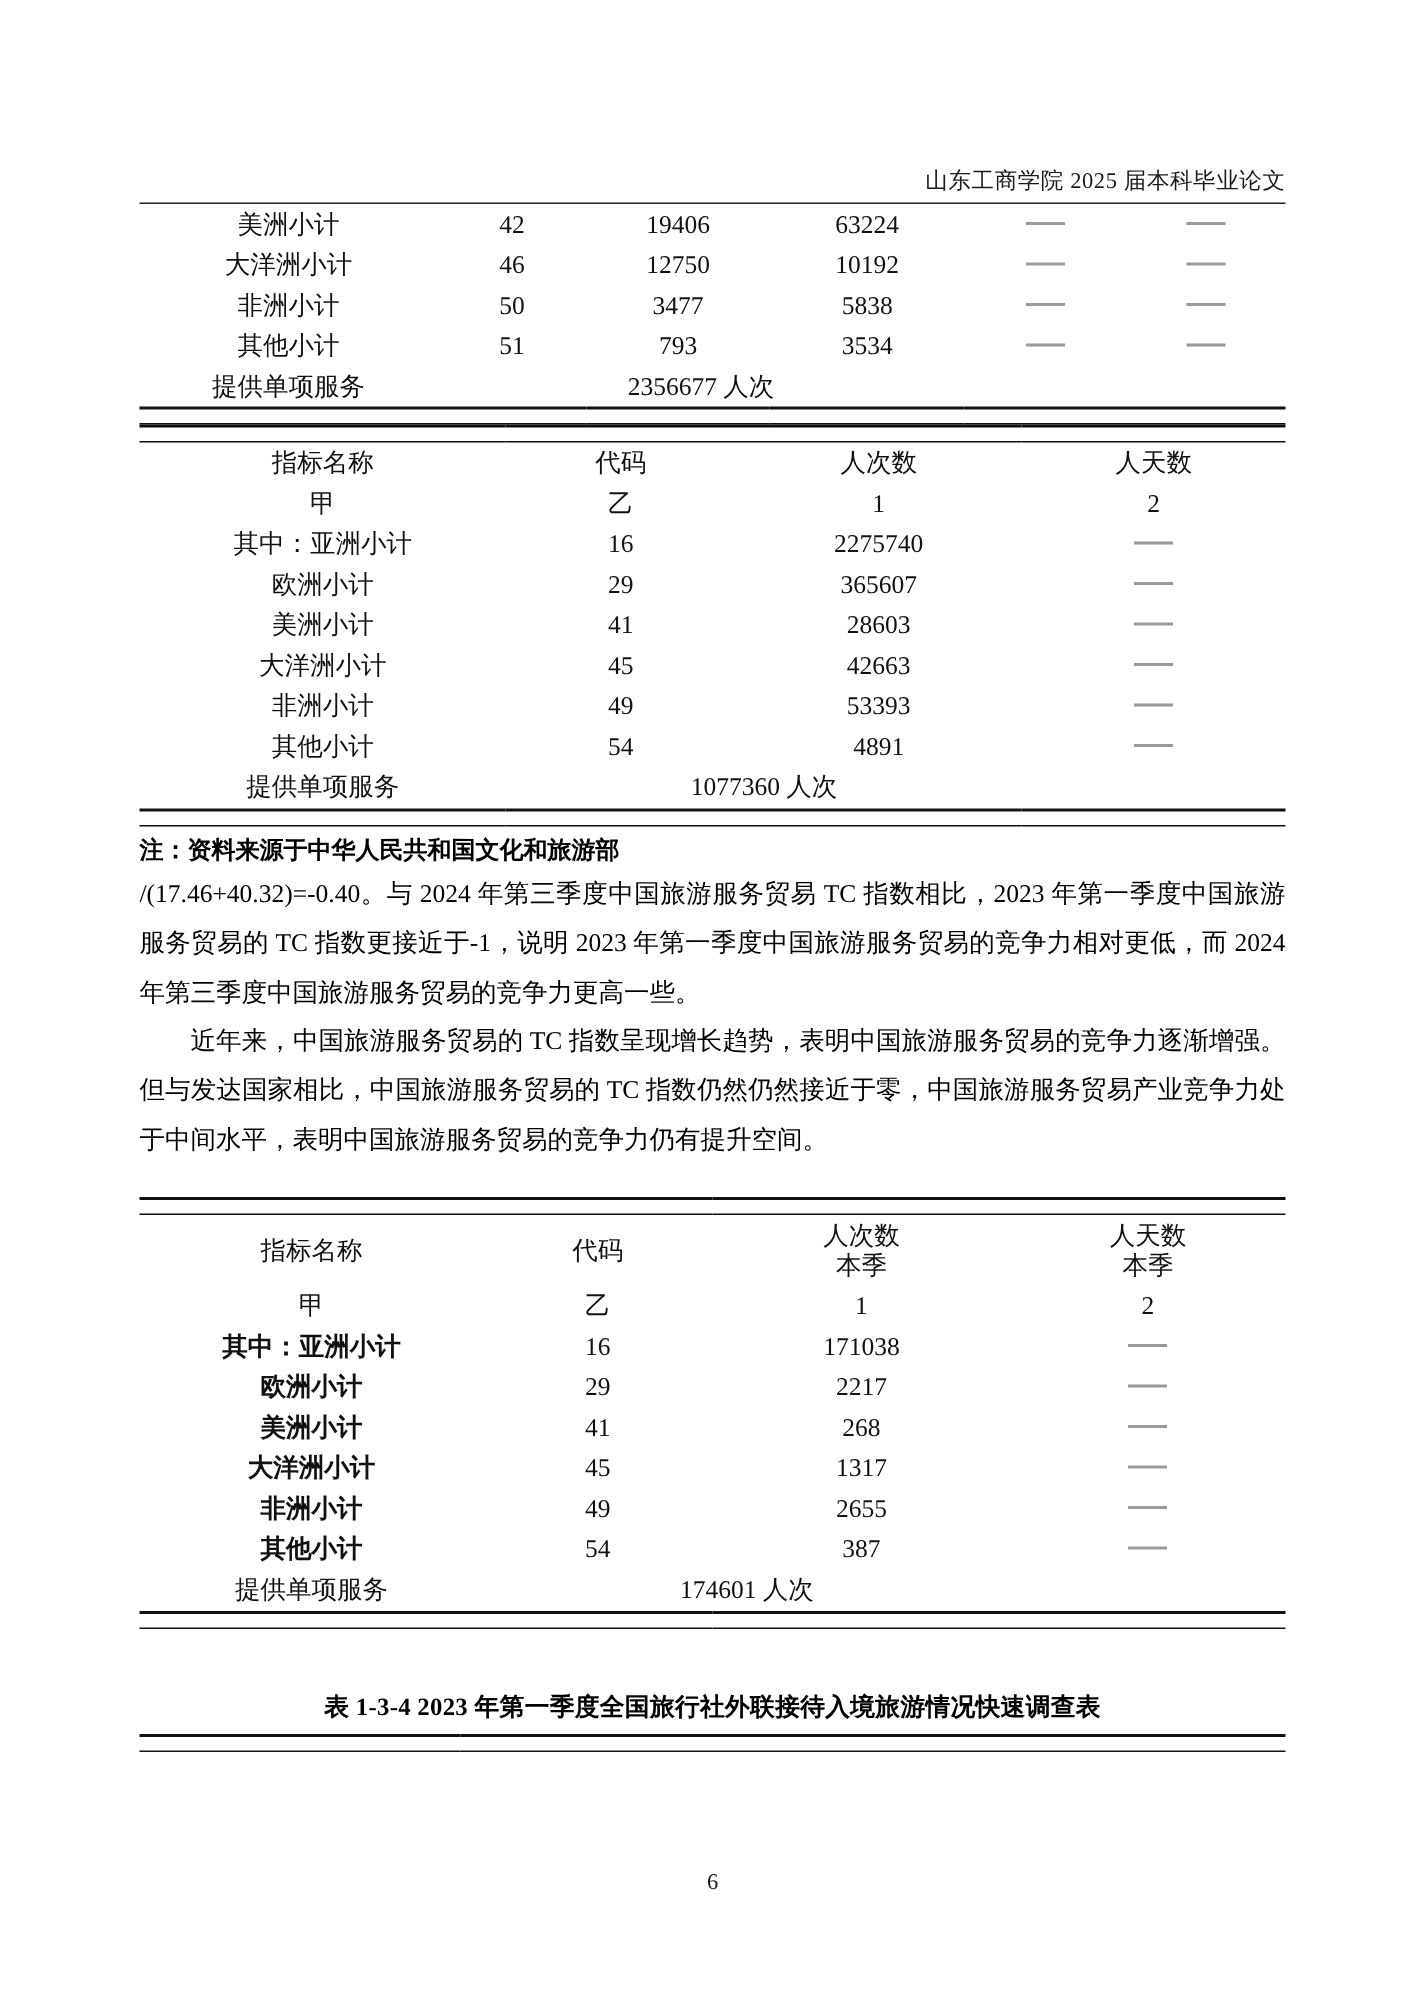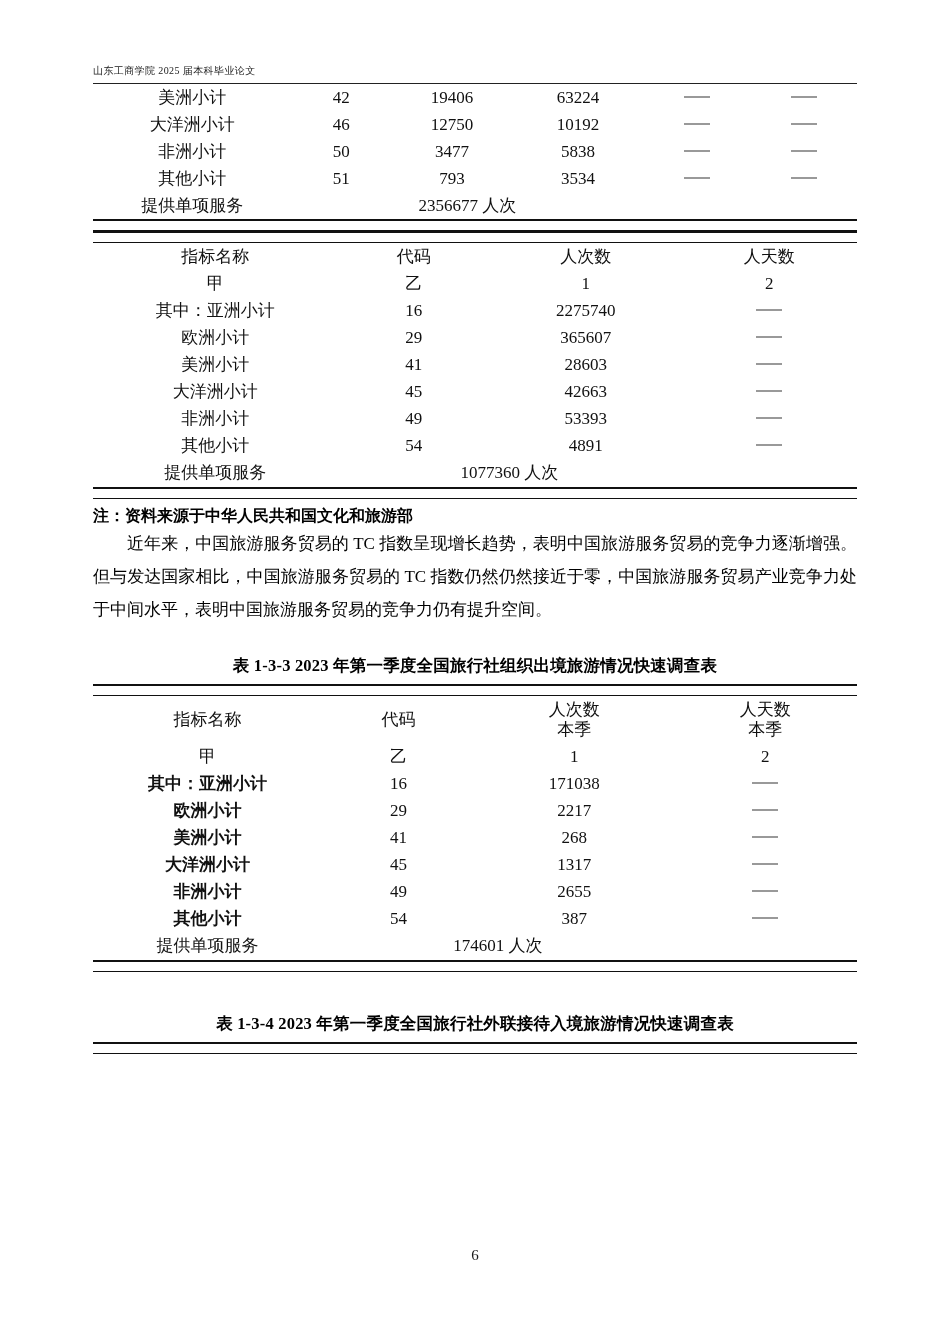--- a/index.html
+++ b/index.html
@@ -18,24 +18,24 @@
   .page {
     position: relative;
     width: 950px;
     height: 1344px;
     box-sizing: border-box;
     padding: 0 93px;
   }
 
   
   .running-header {
-    text-align: left;
-    font-size: 10px;
+    text-align: right;
+    font-size: 15px;
     letter-spacing: .4px;
-    padding-top: 64px;
+    padding-top: 111px;
     color: #1a1a1a;
   }
   .header-rule {
     margin-top: 5px;
     border-bottom: 1.6px solid #222;
     height: 0;
   }
 
   
   .tbl-block {
@@ -243,26 +243,26 @@
         </tr>
         <tr>
             <td colspan="4" class="rule-double"></td>
           </tr>
       </tbody>
     </table>
   </div>
 
   <div class="note">注：资料来源于中华人民共和国文化和旅游部</div>
 
+  <p class="body-par no-indent">/(17.46+40.32)=-0.40。与 2024 年第三季度中国旅游服务贸易 TC 指数相比，2023 年第一季度中国旅游服务贸易的 TC 指数更接近于-1，说明 2023 年第一季度中国旅游服务贸易的竞争力相对更低，而 2024 年第三季度中国旅游服务贸易的竞争力更高一些。</p>
   <p class="body-par">近年来，中国旅游服务贸易的 TC 指数呈现增长趋势，表明中国旅游服务贸易的竞争力逐渐增强。但与发达国家相比，中国旅游服务贸易的 TC 指数仍然仍然接近于零，中国旅游服务贸易产业竞争力处于中间水平，表明中国旅游服务贸易的竞争力仍有提升空间。</p>
 
   <div class="spacer-md"></div>
 
   <div class="tbl-block">
-    <div class="caption">表 1-3-3 2023 年第一季度全国旅行社组织出境旅游情况快速调查表</div>
     <table class="doc-table">
       <colgroup>
         <col style="width:30%">
           <col style="width:20%">
           <col style="width:26%">
           <col style="width:24%">
       </colgroup>
       <tbody>
         <tr>
             <td colspan="4" class="rule-double"></td>

